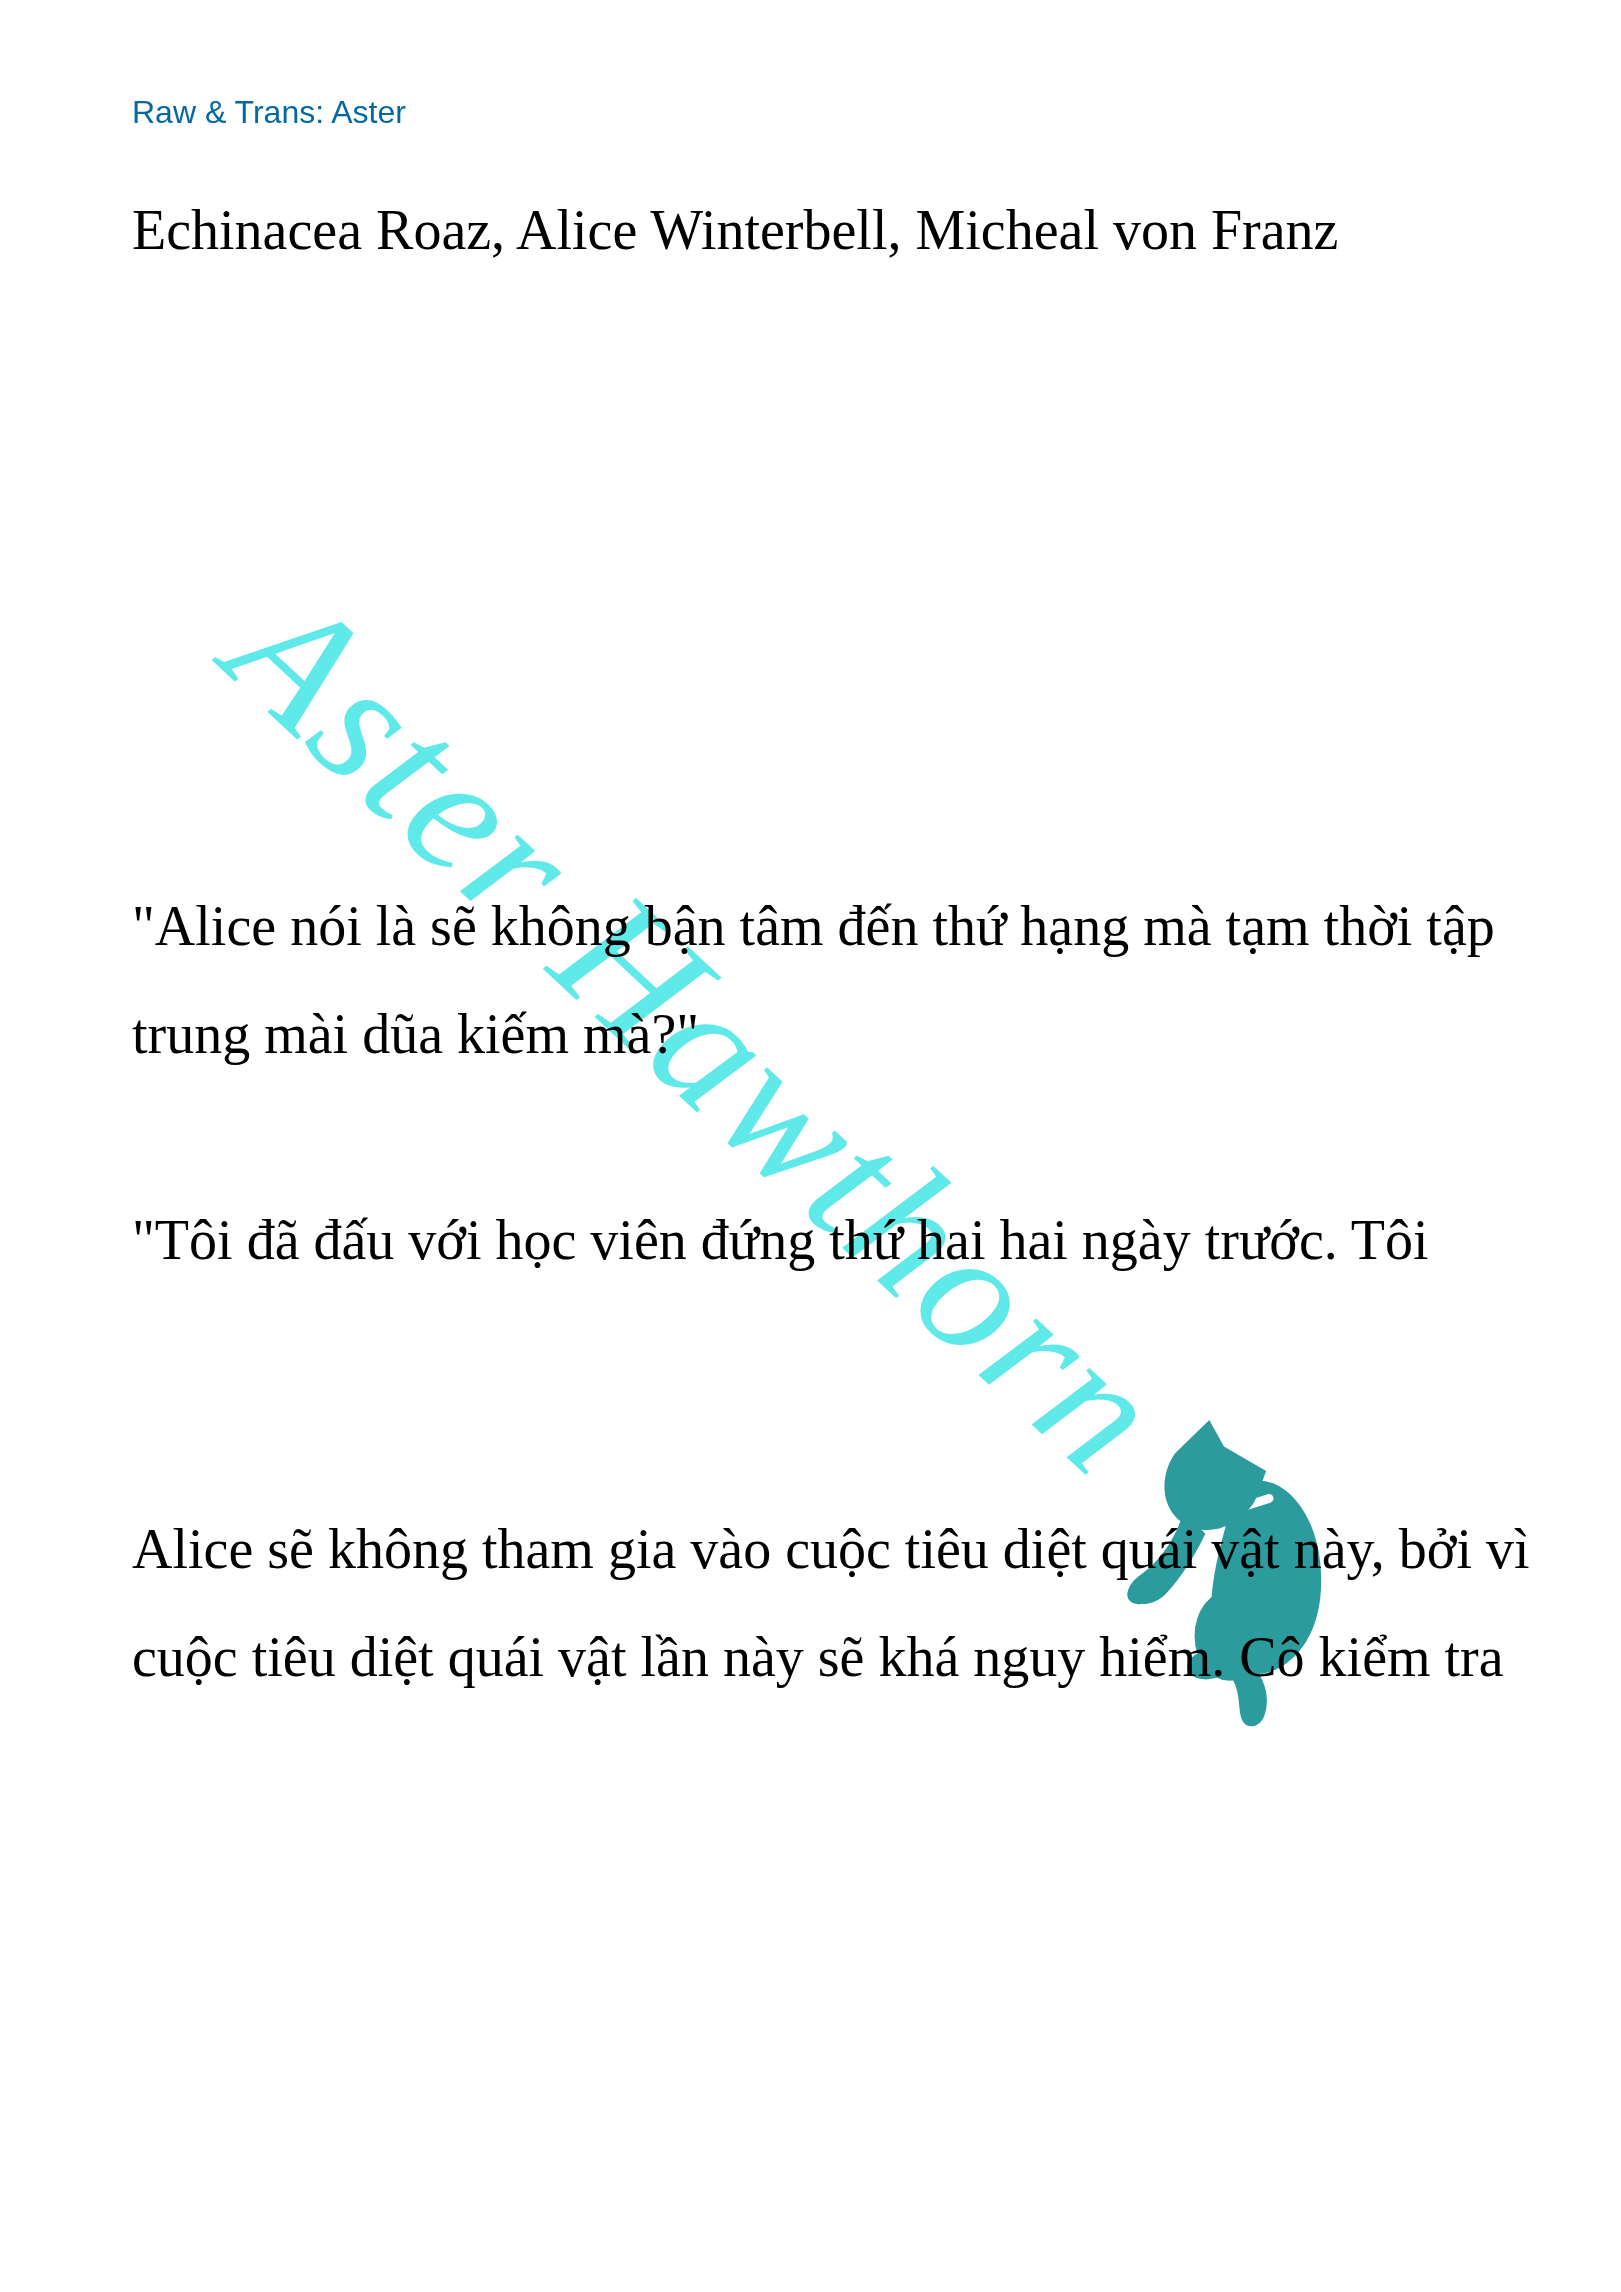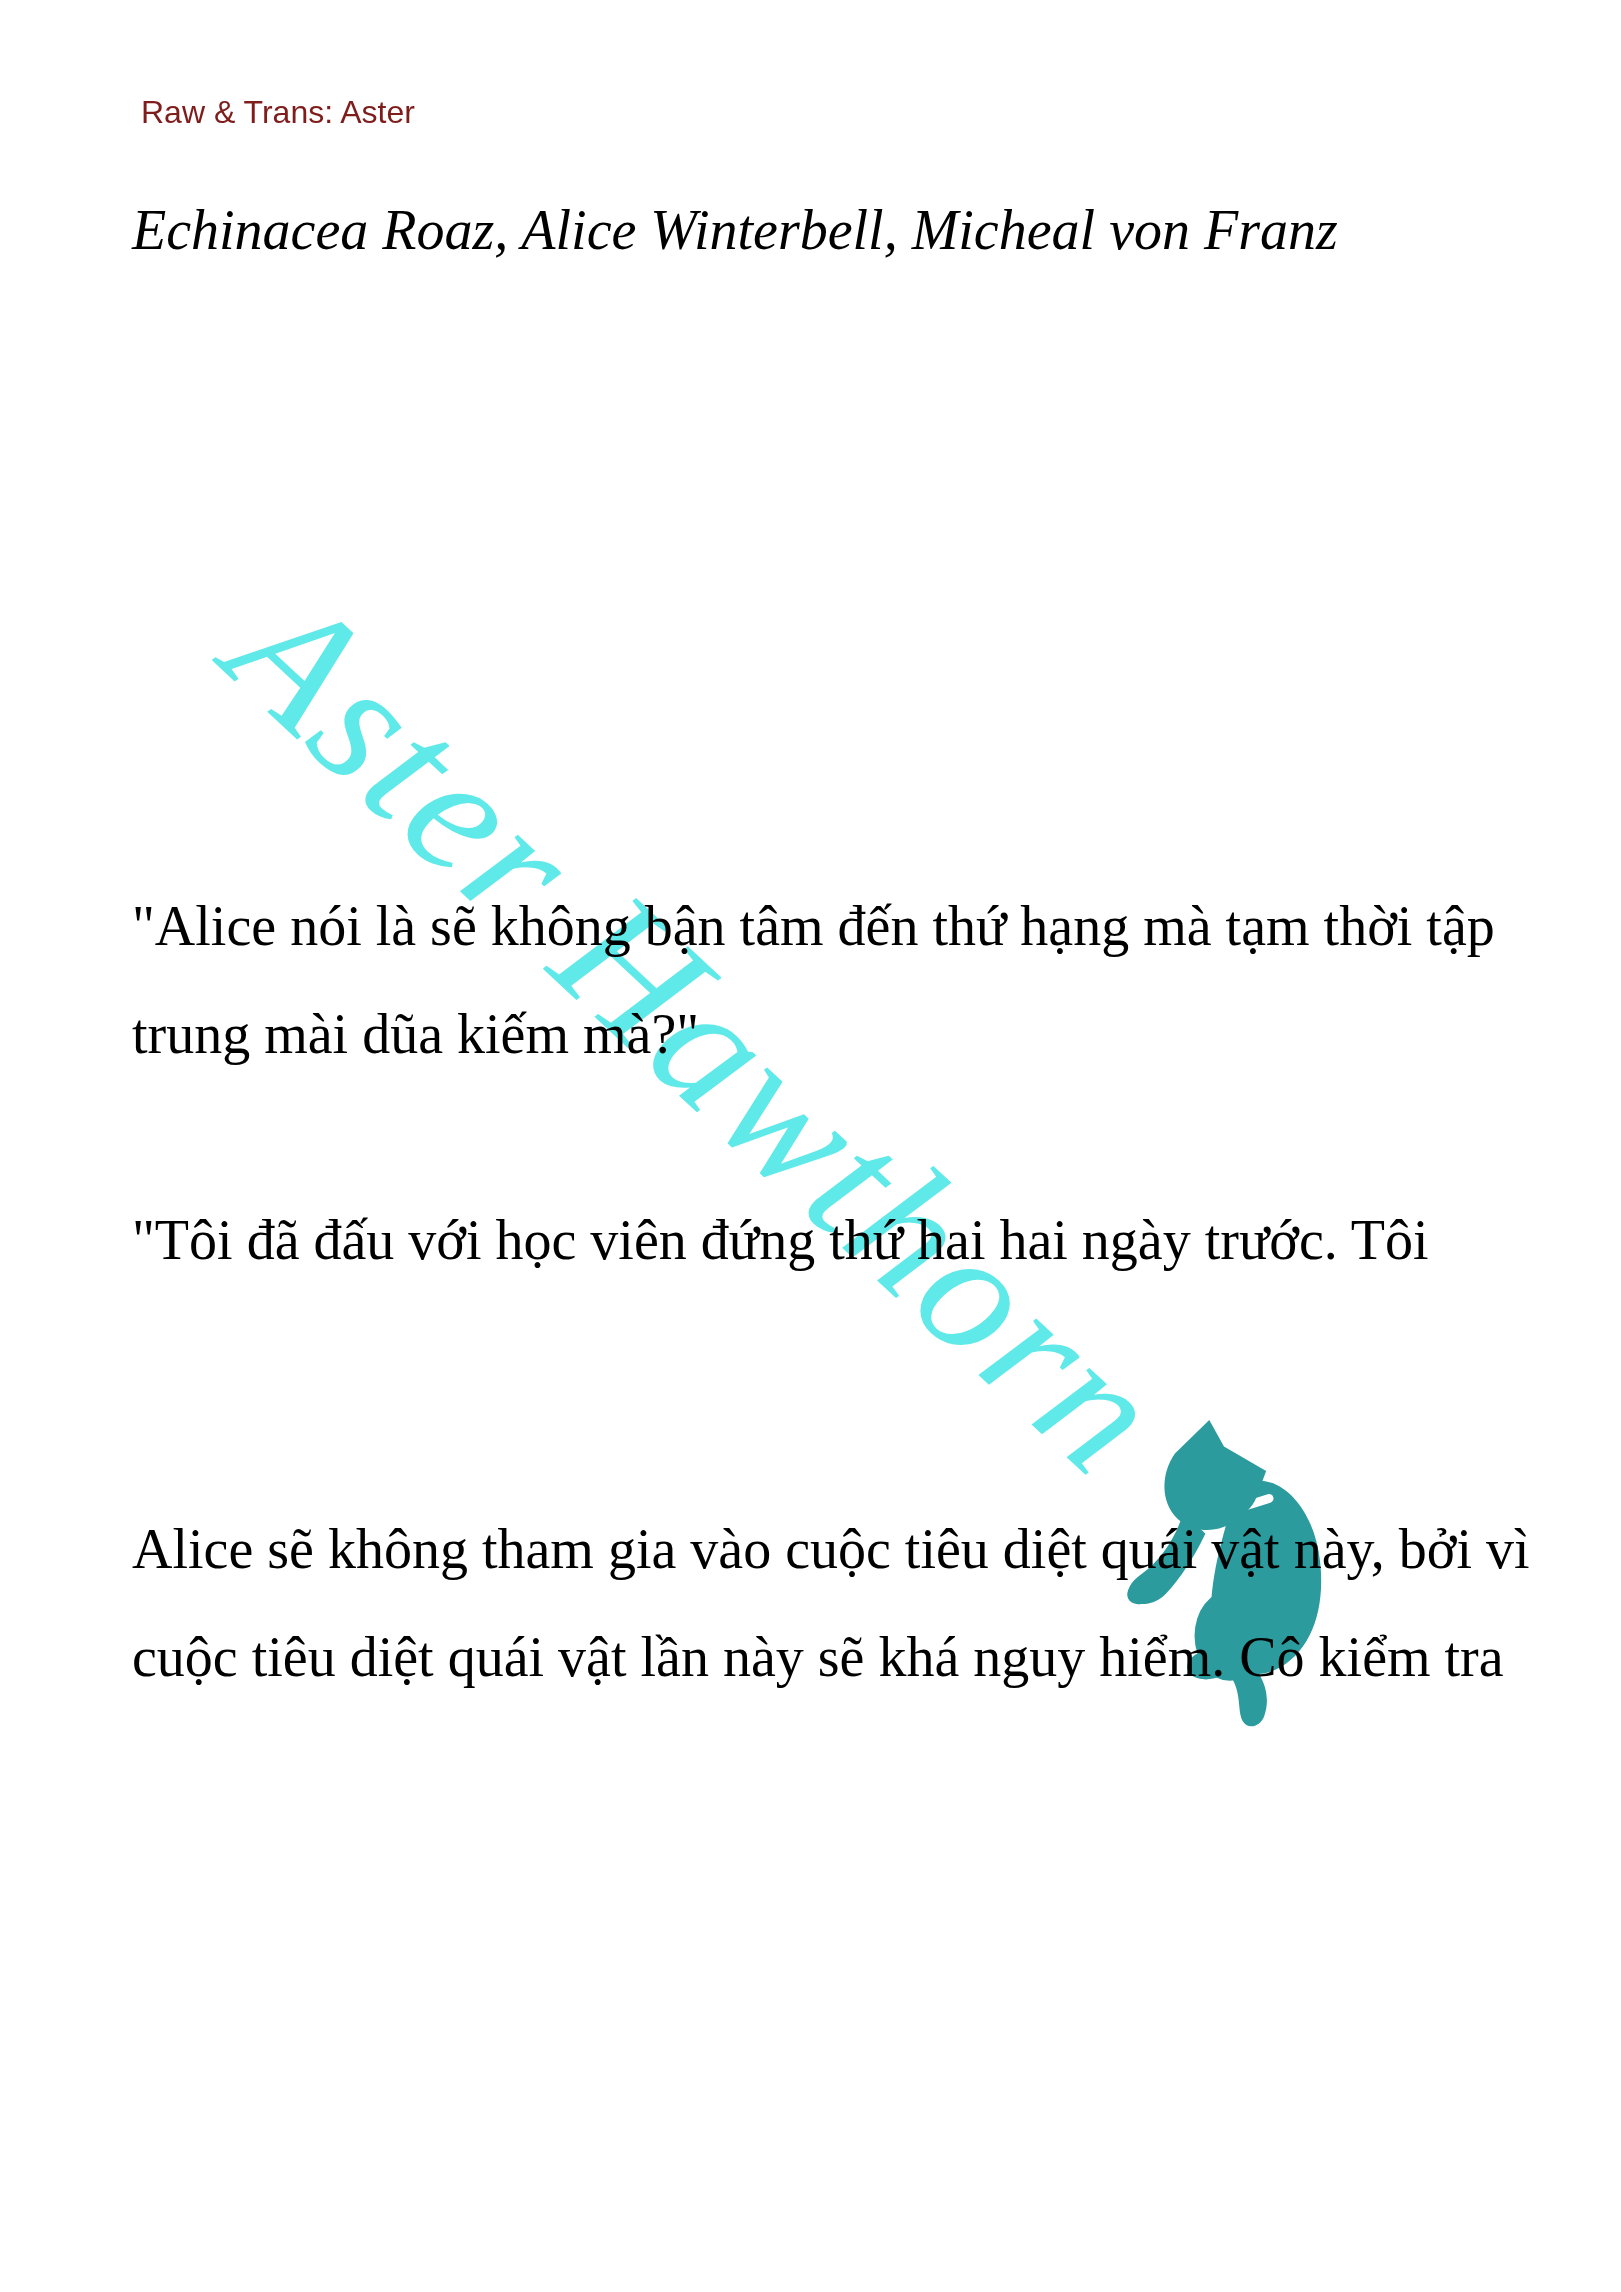--- a/index.html
+++ b/index.html
@@ -12,26 +12,26 @@
     width: 1621px;
     height: 2293px;
     background: #ffffff;
     overflow: hidden;
     font-family: "Liberation Serif", "DejaVu Serif", serif;
     color: #000000;
   }
   
   .doc-header {
     position: absolute;
-    left: 141px;
+    left: 132px;
     top: 93px;
     font-family: "Liberation Sans", "DejaVu Sans", sans-serif;
     font-size: 32px;
     line-height: 39px;
-    color: #7f1d1d;
+    color: #0369a1;
     z-index: 3;
   }
   
   .watermark {
     position: absolute;
     left: 319px;
     top: 559px;
     z-index: 1;
     font-family: "Liberation Serif", "DejaVu Serif", serif;
     font-style: italic;
@@ -55,21 +55,20 @@
   
   .tblock {
     position: absolute;
     left: 132px;
     z-index: 3;
     font-size: 56px;
     line-height: 108px;
     white-space: nowrap;
   }
   .tblock.italic {
-    font-style: italic;
   }
   .names { top: 176px; }
   .para1 { top: 480px; }
   .quote1 { top: 872px; }
   .quote2 { top: 1186px; }
   .para2 { top: 1495px; }
   .tline { height: 108px; }
 </style>
 </head>
 <body>

